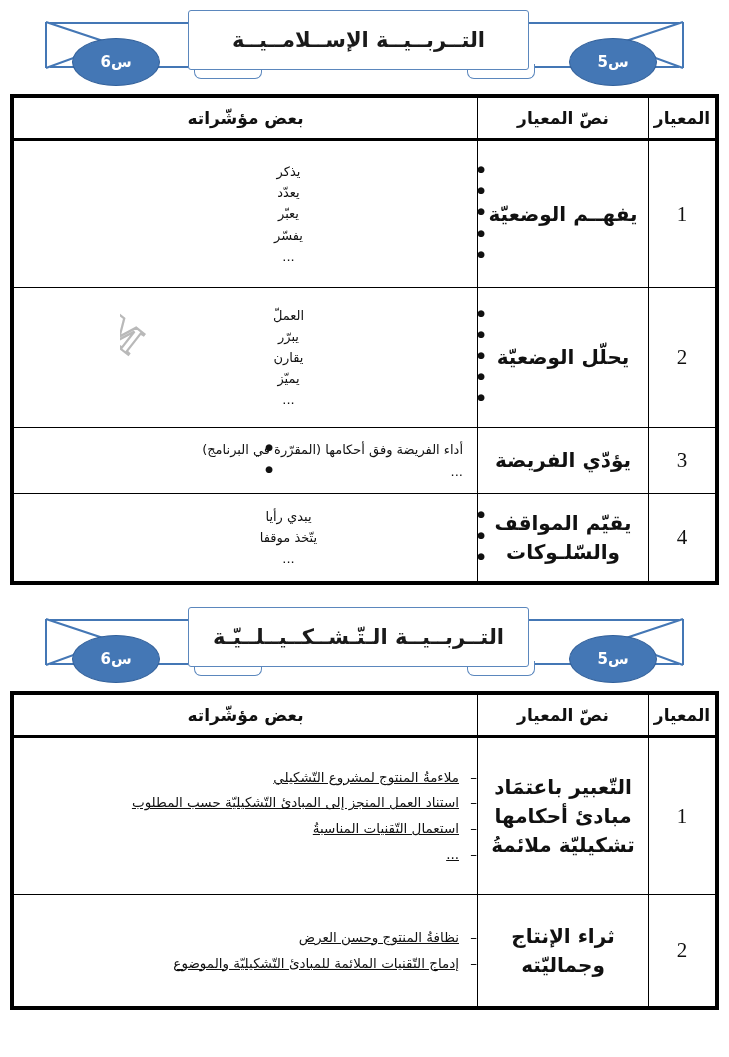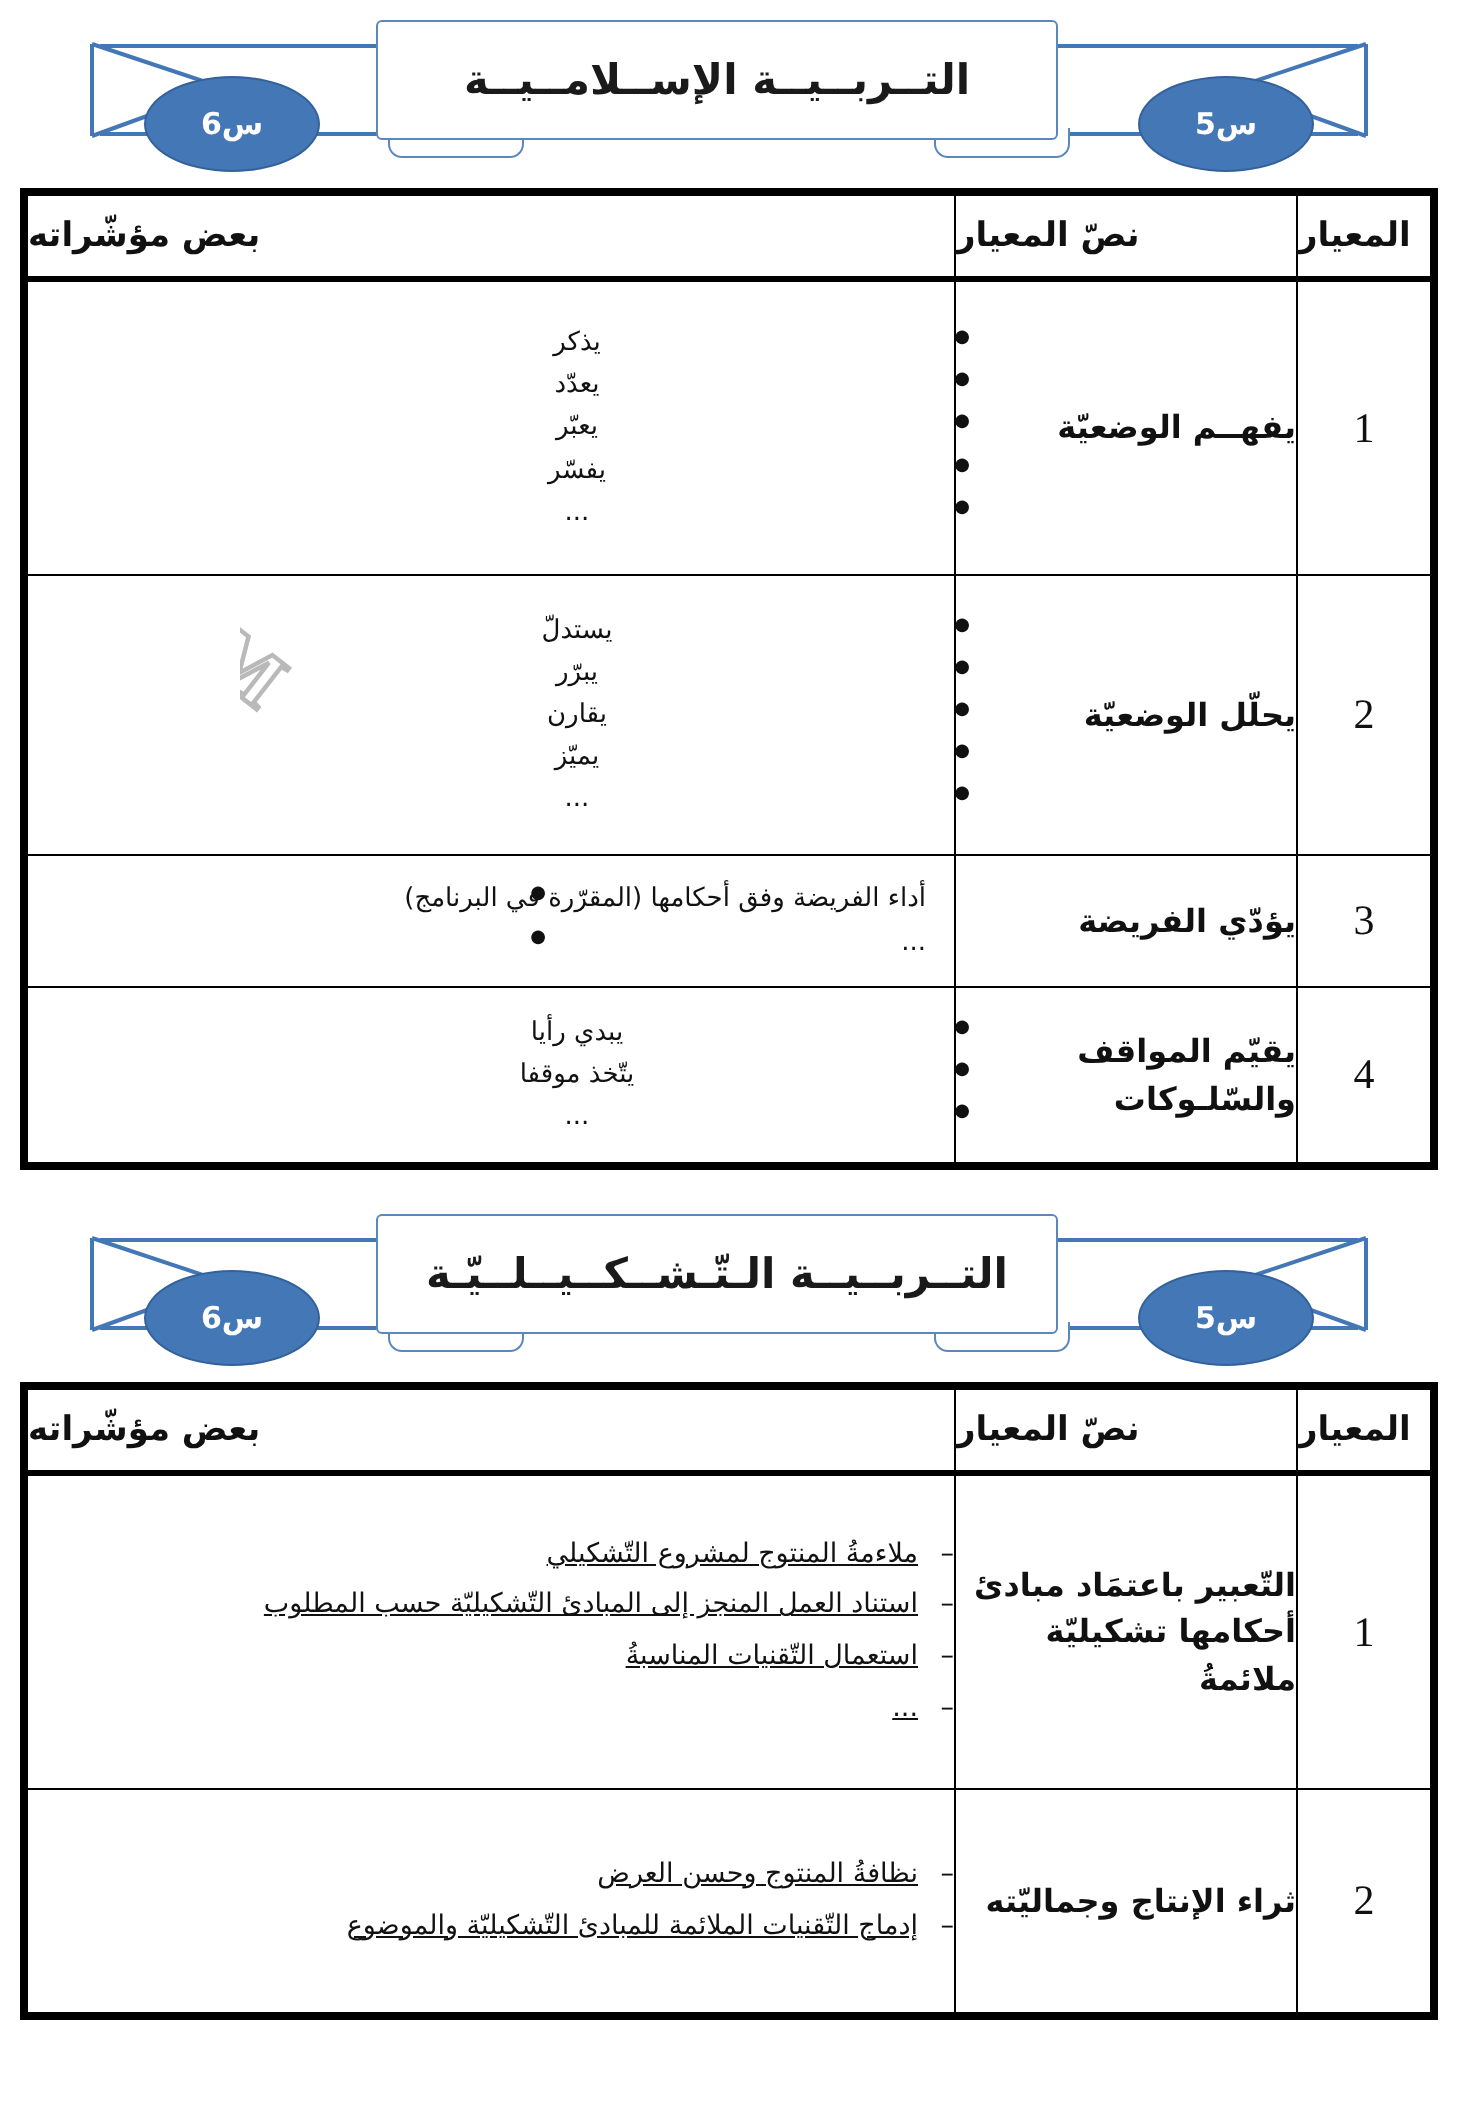--- a/index.html
+++ b/index.html
@@ -127,33 +127,33 @@
     padding: 0;
   }
   .col-num  { width: 66px; }
   .col-text { width: 170px; }
 
   thead th {
     height: 40px;
     font-size: 17px;
     font-weight: bold;
     color: #111;
-    text-align: left;
+    text-align: center;
     border-bottom: 3px solid #000 !important;
   }
 
   td.num {
     text-align: center;
     font-size: 21px;
     font-family: "Liberation Serif", serif;
     color: #111;
   }
   td.crit {
-    text-align: right;
-    font-size: 16px;
+    text-align: center;
+    font-size: 20px;
     font-weight: bold;
     color: #111;
     line-height: 1.45;
     padding: 4px 6px;
   }
   td.ind {
     padding: 6px 16px 6px 10px;
     font-size: 13px;
     color: #111;
   }
@@ -280,21 +280,21 @@
               <li>يفسّر</li>
               <li>...</li>
             </ul>
           </td>
         </tr>
         <tr class="row-h2">
           <td class="num">2</td>
           <td class="crit">يحلّل الوضعيّة</td>
           <td class="ind">
             <ul class="dots">
-              <li>يستدلّ</li>
+              <li>العملّ</li>
               <li>يبرّر</li>
               <li>يقارن</li>
               <li>يميّز</li>
               <li>...</li>
             </ul>
           </td>
         </tr>
         <tr class="row-h3 long-row">
           <td class="num">3</td>
           <td class="crit">يؤدّي الفريضة</td>

